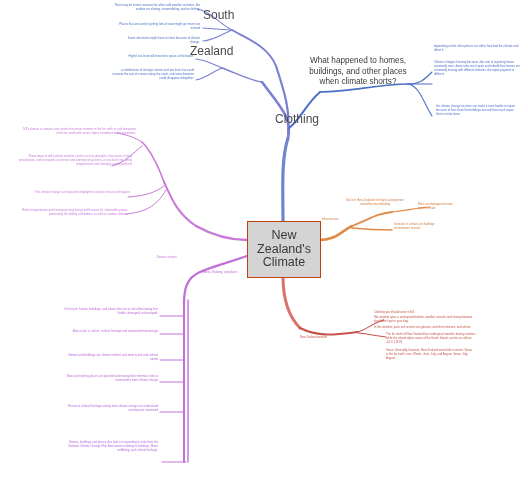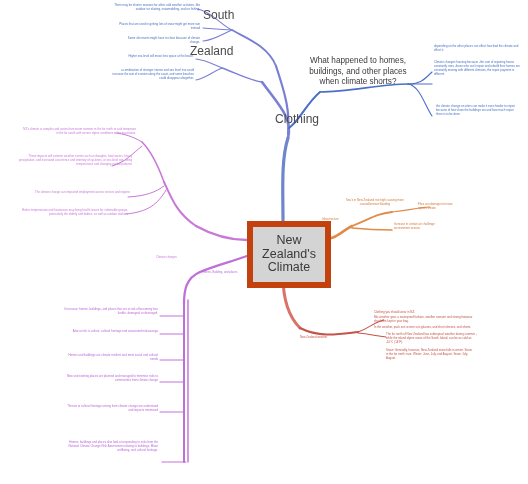--- a/index.html
+++ b/index.html
@@ -9,21 +9,21 @@
     color:#333;
   }
   #canvas{position:absolute;left:0;top:0;width:528px;height:484px;}
   svg.links{position:absolute;left:0;top:0;width:528px;height:484px;pointer-events:none;}
 
   .node{position:absolute;}
 
   
   #central{
     left:247px;top:221px;width:72px;height:55px;
-    background:#d4d4d4;border:6px solid #c2410c;
+    background:#d4d4d4;border:1px solid #c2410c;
     display:flex;align-items:center;justify-content:center;
     text-align:center;font-size:12.5px;line-height:13.5px;color:#3a3a3a;
   }
 
   
   .branch-title{font-size:12px;color:#4a4a4a;white-space:nowrap;}
   #t-snow{left:203px;top:8px;}
   #t-summer{left:190px;top:44px;}
   #t-clothing{left:275px;top:112px;}
 

